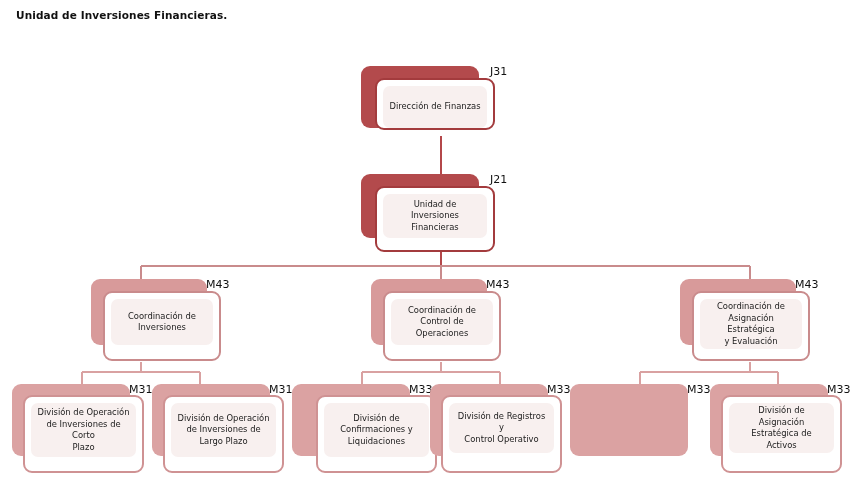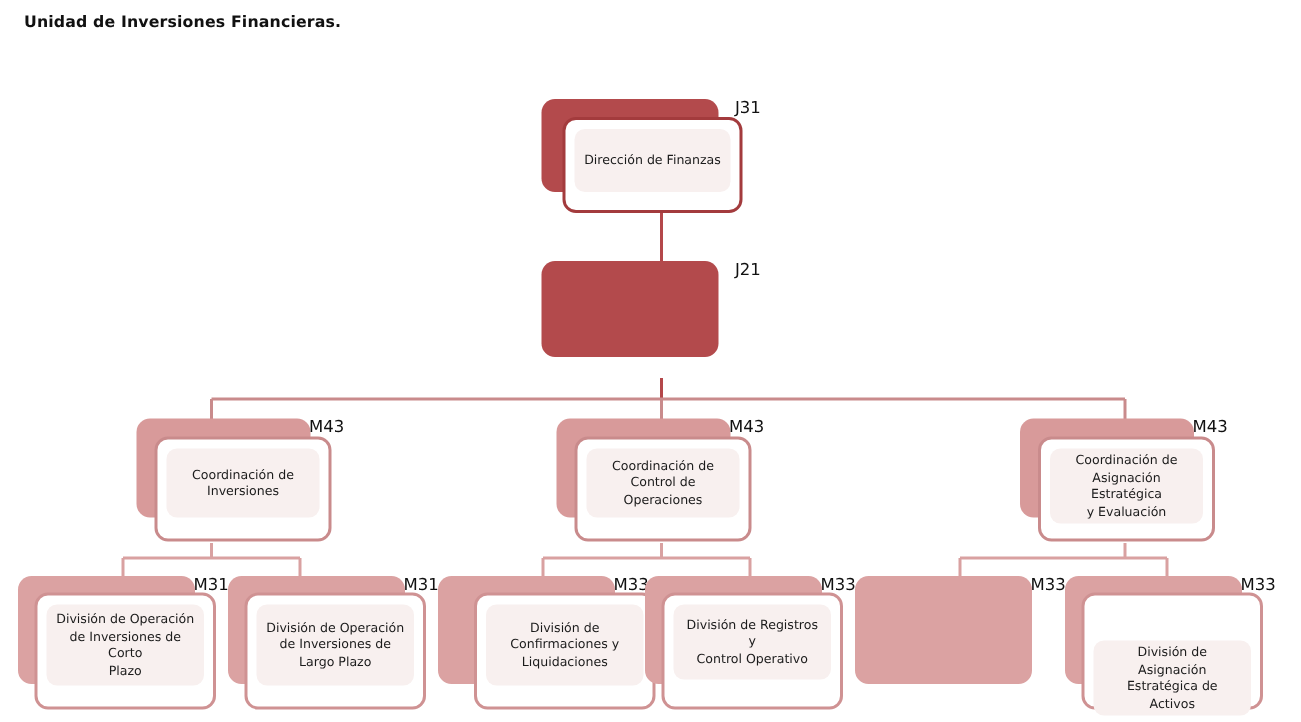--- a/index.html
+++ b/index.html
@@ -134,30 +134,36 @@
     <path d="M500,372 L500,386" stroke="#d9a1a1" stroke-width="2" fill="none"></path>
 
     <path d="M750,362 L750,372" stroke="#d9a1a1" stroke-width="2" fill="none"></path>
     <path d="M640,372 L778,372" stroke="#d9a1a1" stroke-width="2" fill="none"></path>
     <path d="M640,372 L640,386" stroke="#d9a1a1" stroke-width="2" fill="none"></path>
     <path d="M778,372 L778,386" stroke="#d9a1a1" stroke-width="2" fill="none"></path>
   </svg>
 
   <div class="node lvl1" style="left:361px; top:66px; width:140px; height:78px;">
     <div class="shadow" style="width:118px; height:62px;"></div>
-    <div class="card" style="left:14px; top:12px; width:120px; height:64px;">
+    <div class="card" style="left:14px; top:12px; width:120px; height:52px;">
       <div class="inner" style="height:42px;">
         <span class="label-text">Dirección de Finanzas</span>
       </div>
     </div>
     <div class="code" style="left:129px; top:-1px;">J31</div>
   </div>
 
   <div class="node lvl2" style="left:361px; top:174px; width:140px; height:80px;">
     <div class="shadow" style="width:118px; height:64px;"></div>
+    <div class="card" style="left:14px; top:12px; width:120px; height:66px;">
+      <div class="inner" style="height:44px;">
+        <span class="label-text">Unidad de Inversiones
+Financieras</span>
+      </div>
+    </div>
     <div class="code" style="left:129px; top:-1px;">J21</div>
   </div>
 
   <div class="node lvl3" style="left:91px; top:279px; width:140px; height:86px;">
     <div class="shadow" style="width:116px; height:66px;"></div>
     <div class="card" style="left:12px; top:12px; width:118px; height:70px;">
       <div class="inner" style="height:46px;">
         <span class="label-text">Coordinación de
 Inversiones</span>
       </div>
@@ -236,21 +242,21 @@
   </div>
 
   <div class="node lvl4" style="left:570px; top:384px; width:150px; height:95px;">
     <div class="shadow" style="width:118px; height:72px;"></div>
     <div class="code" style="left:117px; top:-1px;">M33</div>
   </div>
 
   <div class="node lvl4" style="left:710px; top:384px; width:155px; height:95px;">
     <div class="shadow" style="width:118px; height:72px;"></div>
     <div class="card" style="left:11px; top:11px; width:121px; height:78px;">
-      <div class="inner" style="height:50px;margin-top:24px;">
+      <div class="inner" style="height:50px;">
         <span class="label-text">División de Asignación
 Estratégica de Activos</span>
       </div>
     </div>
     <div class="code" style="left:117px; top:-1px;">M33</div>
   </div>
 
 </div>
 
 </body></html>

